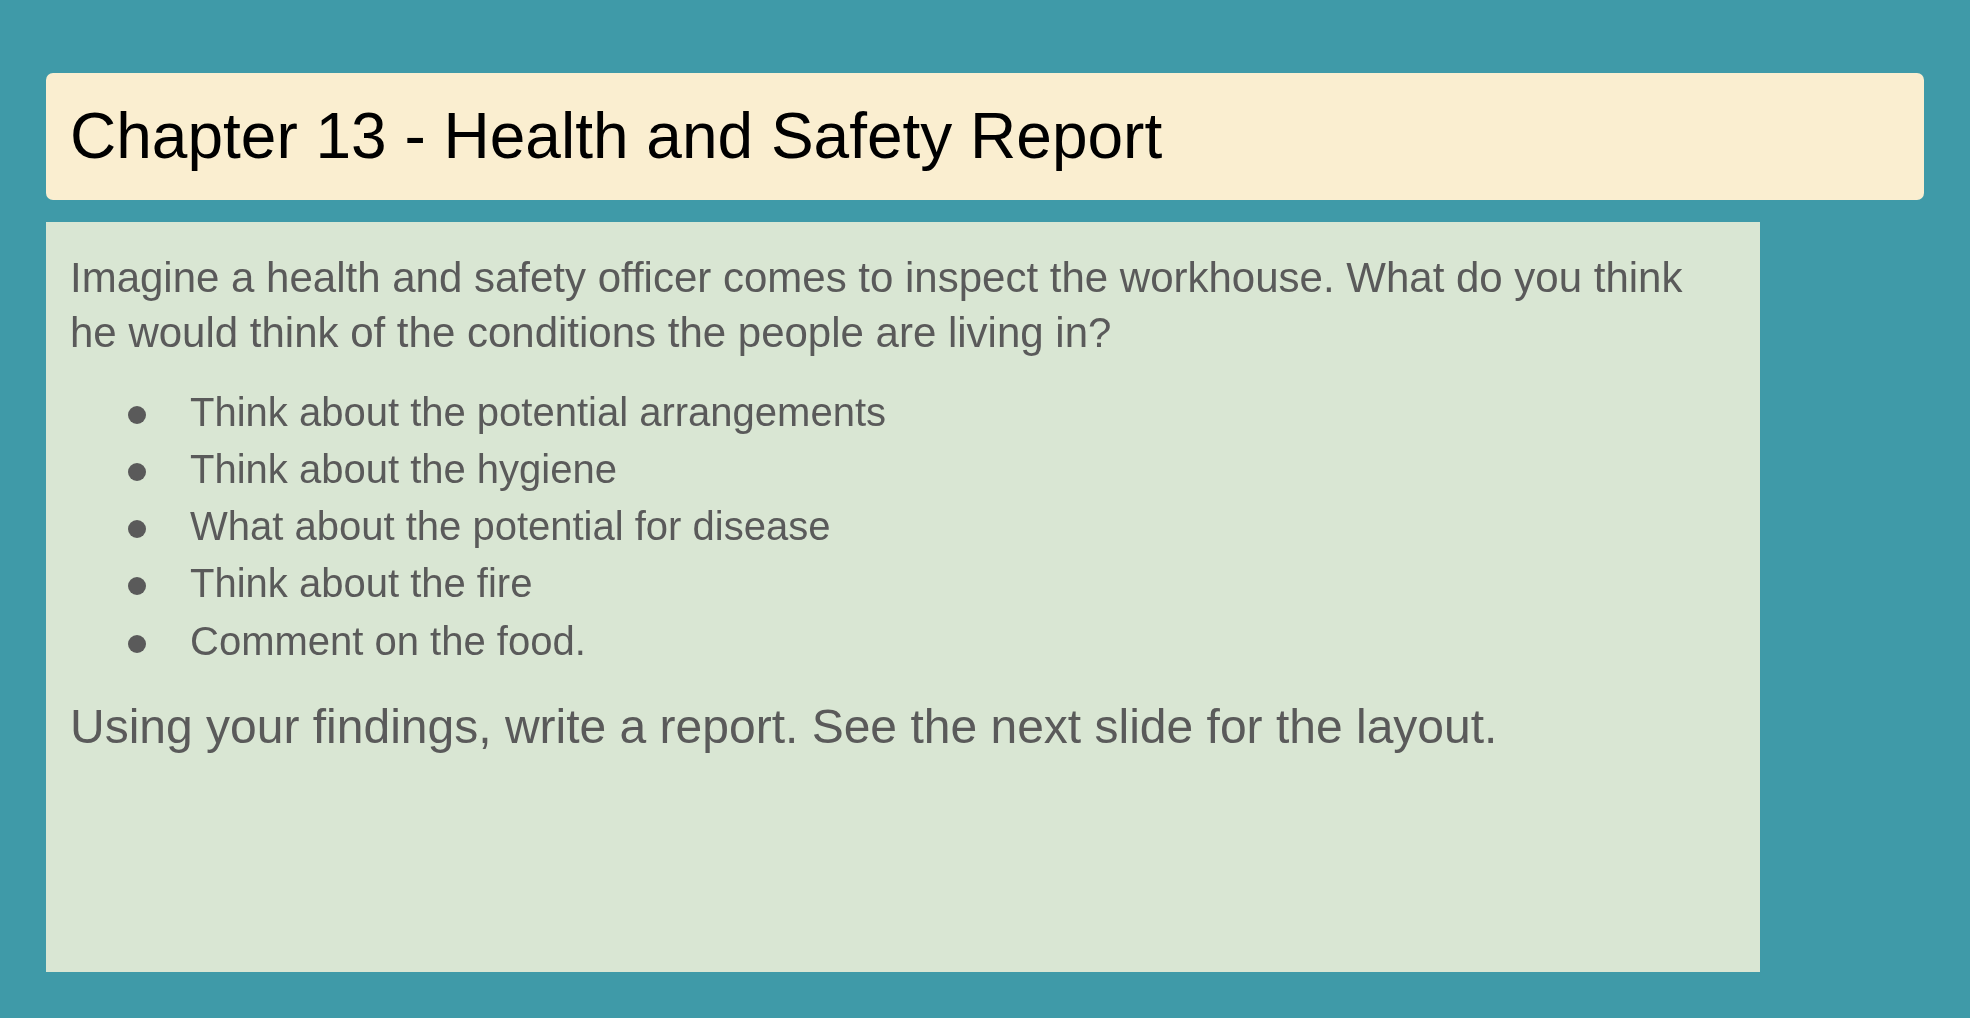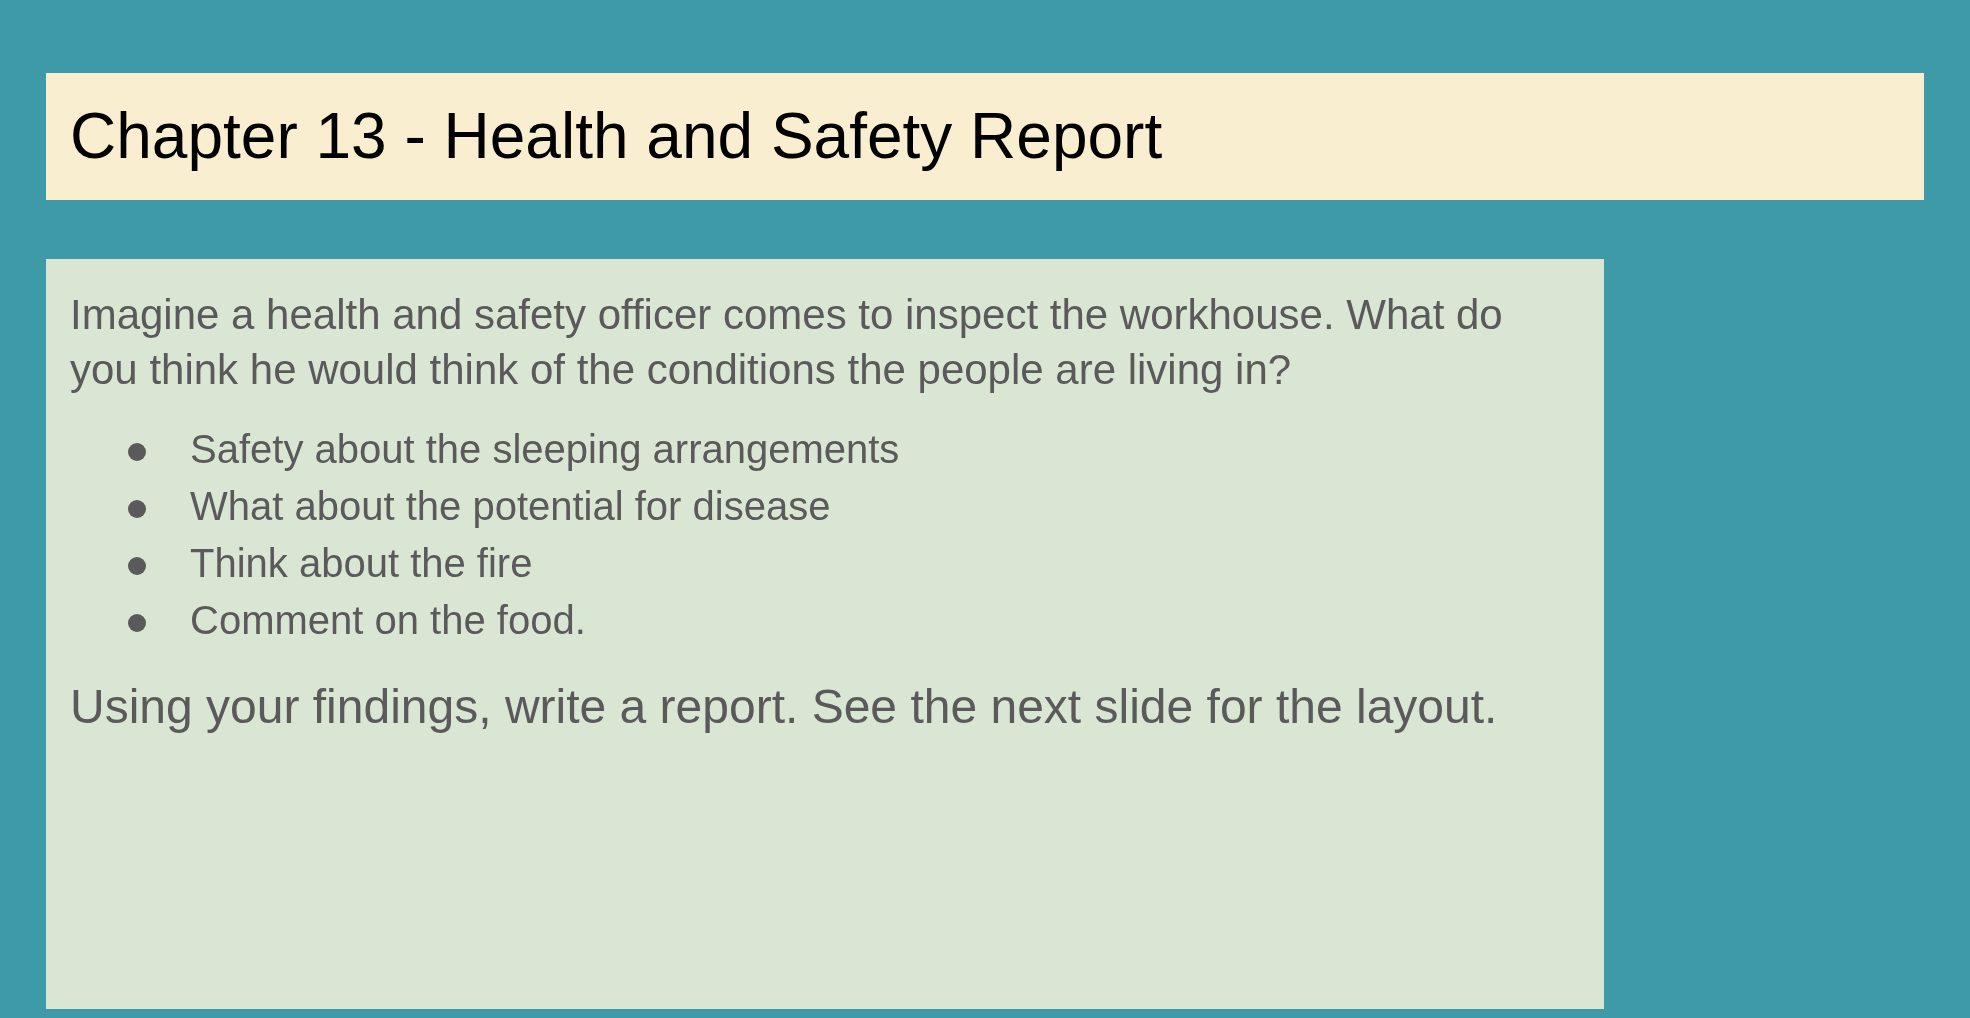--- a/index.html
+++ b/index.html
@@ -24,39 +24,39 @@
     position: absolute;
     left: 46px;
     top: 73px;
     width: 1878px;
     height: 127px;
     background: #faeed0;
     display: flex;
     align-items: center;
     box-sizing: border-box;
     padding: 0 24px;
+    border-radius: 7px;
   }
   .title-text {
     font-size: 64px;
     line-height: 1.1;
     color: #000000;
     font-weight: normal;
     letter-spacing: 0px;
     white-space: nowrap;
   }
   .body-box {
     position: absolute;
     left: 46px;
     top: 222px;
-    width: 1558px;
+    width: 1714px;
     height: 750px;
     background: #d9e6d3;
     box-sizing: border-box;
     padding: 28px 40px 20px 24px;
-    margin-top: 37px;
   }
   .intro-text {
     font-size: 42px;
     line-height: 1.32;
     color: #5a5a5a;
     margin: 0 0 10px 0;
   }
   .bullet-list {
     list-style: none;
     margin: 24px 0 26px 0;
@@ -97,21 +97,25 @@
     <h1 class="title-text">Chapter 13 - Health and Safety Report</h1>
   </div>
 
   <div class="body-box">
 
     <p class="intro-text">Imagine a health and safety officer comes to inspect the workhouse. What do you think he would think of the conditions the people are living in?</p>
 
     <ul class="bullet-list">
       <li class="bullet-item">
         <span class="bullet-dot"></span>
-        <span class="bullet-label">Safety about the sleeping arrangements</span>
+        <span class="bullet-label">Think about the potential arrangements</span>
+      </li>
+      <li class="bullet-item">
+        <span class="bullet-dot"></span>
+        <span class="bullet-label">Think about the hygiene</span>
       </li>
       <li class="bullet-item">
         <span class="bullet-dot"></span>
         <span class="bullet-label">What about the potential for disease</span>
       </li>
       <li class="bullet-item">
         <span class="bullet-dot"></span>
         <span class="bullet-label">Think about the fire</span>
       </li>
       <li class="bullet-item">

